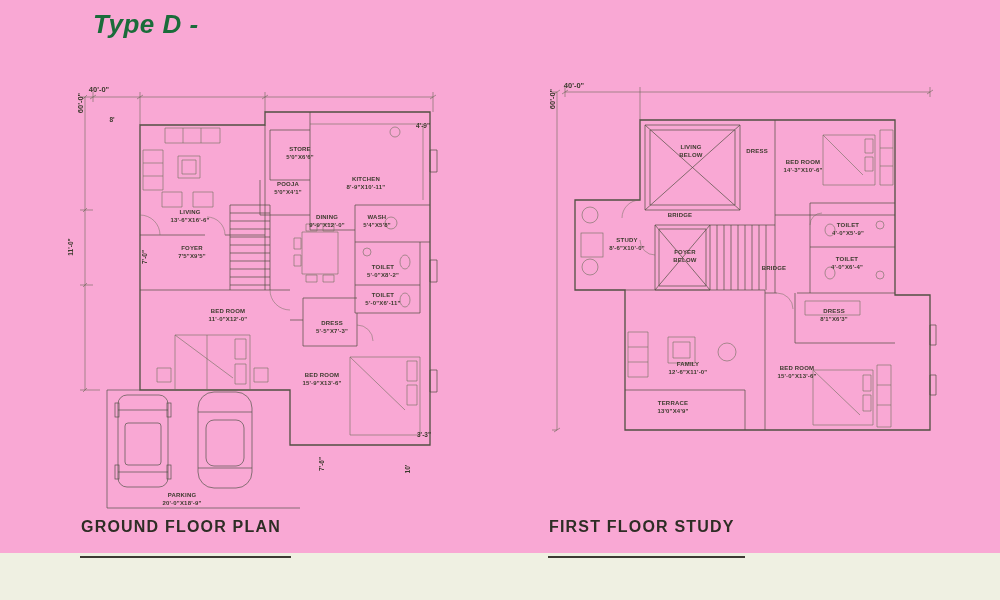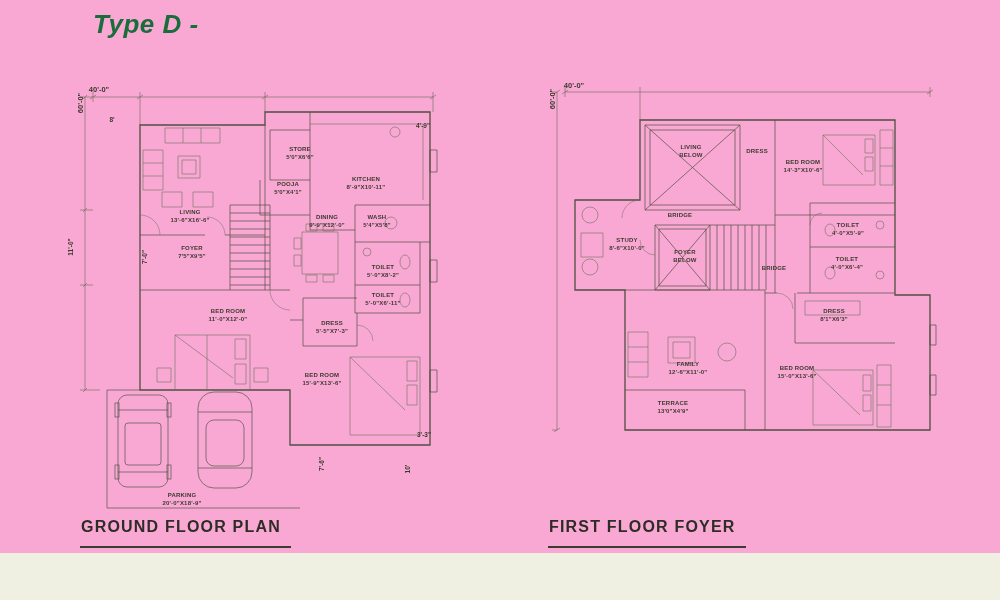--- a/index.html
+++ b/index.html
@@ -10,21 +10,21 @@
          font-size:26px;line-height:1.08;color:#1a6c3a;letter-spacing:.5px;}
   .plan-svg{position:absolute;}
   .lbl{position:absolute;transform:translate(-50%,-50%);text-align:center;
        font-weight:700;font-size:6px;line-height:1.3;color:#3b3a2c;letter-spacing:.2px;white-space:nowrap;}
   .lbl span{display:block;}
   .dim{position:absolute;transform:translate(-50%,-50%);font-weight:700;font-size:6.5px;
        color:#3b3a2c;white-space:nowrap;}
   .dim.big{font-size:7.5px;}
   .dim.rot{transform:translate(-50%,-50%) rotate(-90deg);}
   .caption{position:absolute;font-weight:800;font-size:16px;letter-spacing:1.2px;color:#2e2d25;
-           border-bottom:2px solid #3c3b32;padding:0 10px 10px 1px;}
+           border-bottom:2px solid #3c3b32;padding:0 10px 20px 1px;}
 </style>
 </head>
 <body>
 
 <div class="canvas">
   <div class="bottom-strip"></div>
 
   <div class="title">
     <div>Type D -</div>
   </div>
@@ -278,14 +278,14 @@
     </div>
   <div class="lbl" style="left:673px;top:408px">
     <span>TERRACE</span>
       <span>13'0"X4'9"</span>
     </div>
 
   <div class="dim big" style="left:574px;top:85px">40'-0"</div>
   <div class="dim big rot" style="left:552px;top:99px">60'-0"</div>
 
   <div class="caption" style="left:80px;top:518px">GROUND FLOOR PLAN</div>
-  <div class="caption" style="left:548px;top:518px">FIRST FLOOR FOYER</div>
+  <div class="caption" style="left:548px;top:518px">FIRST FLOOR STUDY</div>
 </div>
 
 </body></html>

